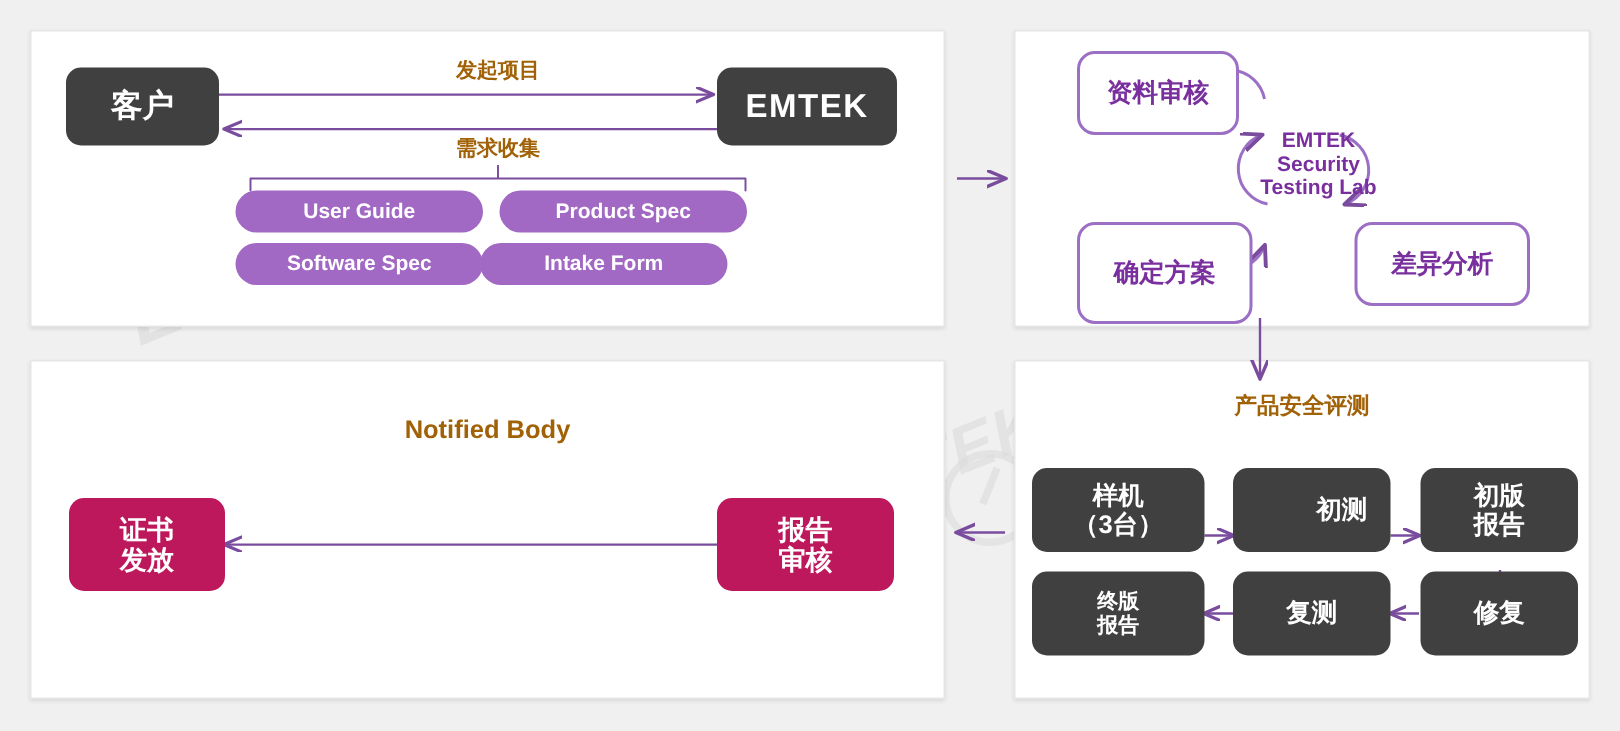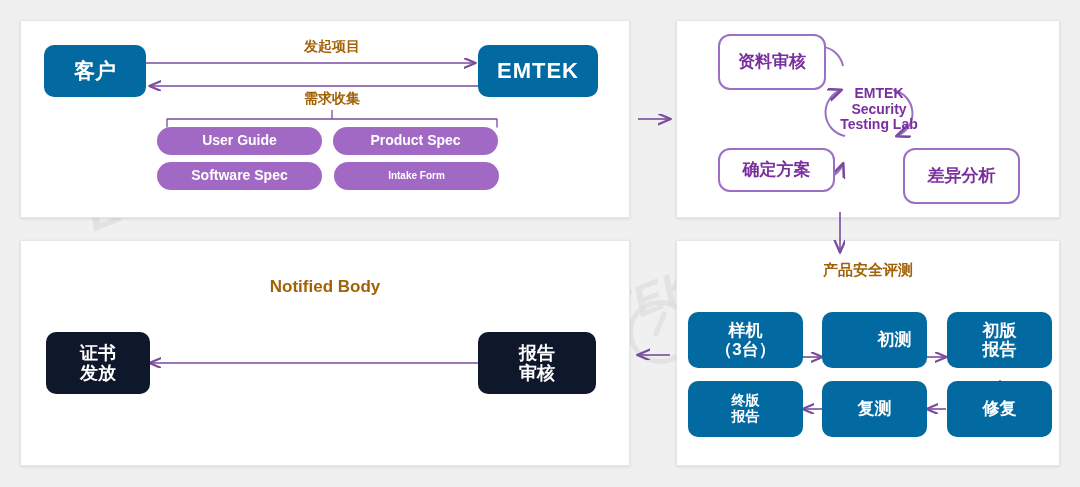--- a/index.html
+++ b/index.html
@@ -53,22 +53,22 @@
   .box{
     position:absolute;
     display:flex;align-items:center;justify-content:center;
     text-align:center;
     color:#ffffff;
     font-weight:700;
     box-sizing:border-box;
     line-height:1.12;
     white-space:pre-line;
   }
-  .box.mid{background:#0369a1;border-radius:10px;}
-  .box.deep{background:#0f172a;border-radius:10px;}
+  .box.mid{background:#404040;border-radius:10px;}
+  .box.deep{background:#be185d;border-radius:10px;}
   .box.pill{background:#a269c4;border-radius:999px;}
   .box.outline{
     background:#ffffff;border:2px solid #9b6fc4;border-radius:12px;
     color:#7a2f9e;
   }
 
   .label{
     position:absolute;
     color:#a16207;
     font-weight:700;
@@ -146,24 +146,24 @@
 
   <div class="box mid" style="left:478px;top:45px;width:120px;height:52px;font-size:22px;letter-spacing:1px;">EMTEK</div>
 
   <div class="label" style="left:285px;top:38px;width:94px;font-size:14px;">发起项目</div>
 
   <div class="label" style="left:285px;top:90px;width:94px;font-size:14px;">需求收集</div>
 
   <div class="box pill" style="left:157px;top:127px;width:165px;height:28px;font-size:14px;">User Guide</div>
   <div class="box pill" style="left:333px;top:127px;width:165px;height:28px;font-size:14px;">Product Spec</div>
   <div class="box pill" style="left:157px;top:162px;width:165px;height:28px;font-size:14px;">Software Spec</div>
-  <div class="box pill" style="left:334px;top:162px;width:165px;height:28px;font-size:10px;text-align:right;">Intake Form</div>
+  <div class="box pill" style="left:320px;top:162px;width:165px;height:28px;font-size:14px;text-align:right;">Intake Form</div>
 
   <div class="box outline" style="left:718px;top:34px;width:108px;height:56px;font-size:17px;">资料审核</div>
-  <div class="box outline" style="left:718px;top:148px;width:117px;height:44px;font-size:17px;">确定方案</div>
+  <div class="box outline" style="left:718px;top:148px;width:117px;height:68px;font-size:17px;">确定方案</div>
   <div class="box outline" style="left:903px;top:148px;width:117px;height:56px;font-size:17px;">差异分析</div>
 
   <div class="center-text">EMTEK
 Security
 Testing Lab</div>
 
   <div class="label" style="left:225px;top:277px;width:200px;font-size:17px;">Notified Body</div>
 
   <div class="box deep" style="left:46px;top:332px;width:104px;height:62px;font-size:18px;">证书
 发放</div>

